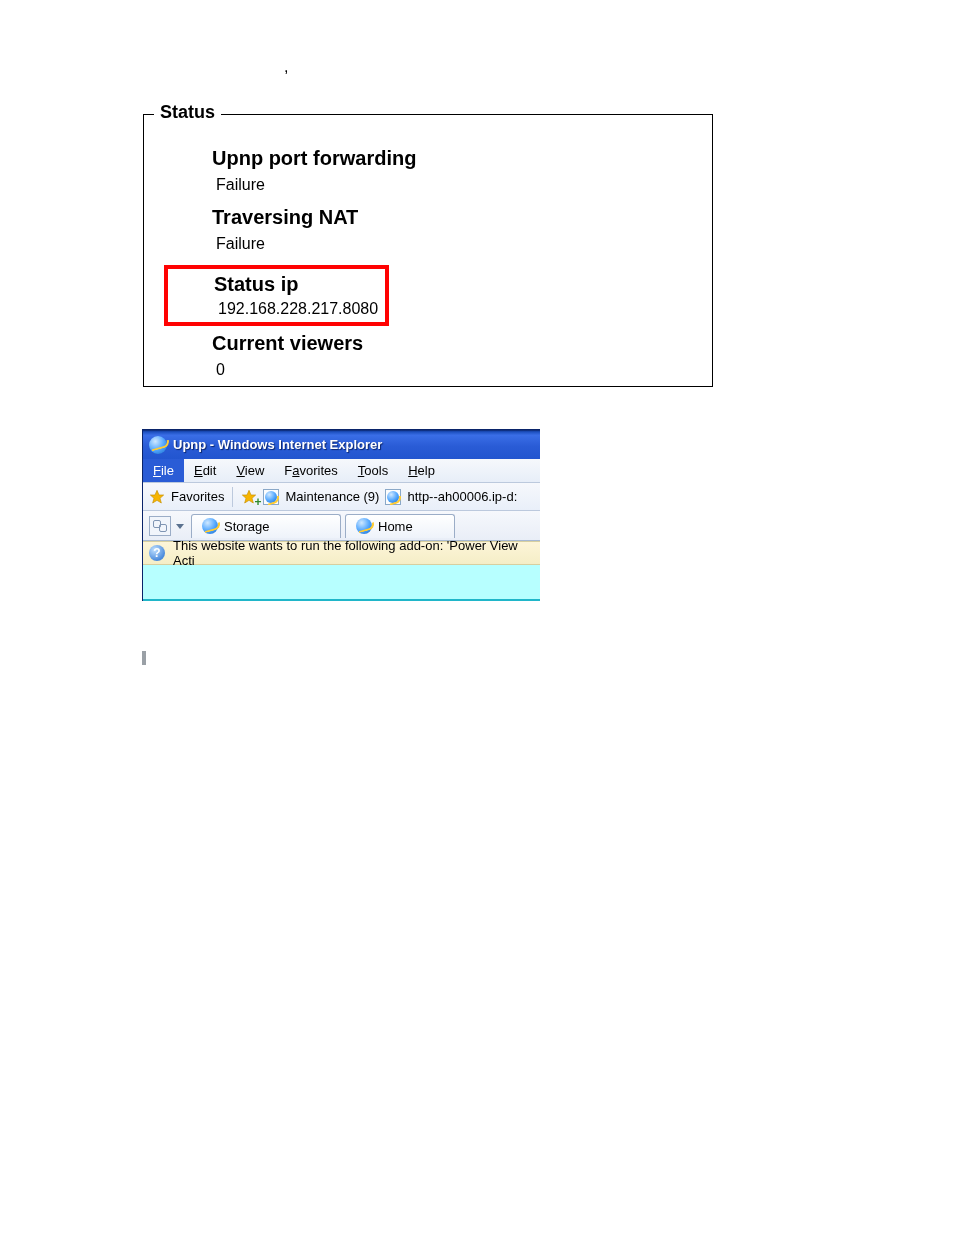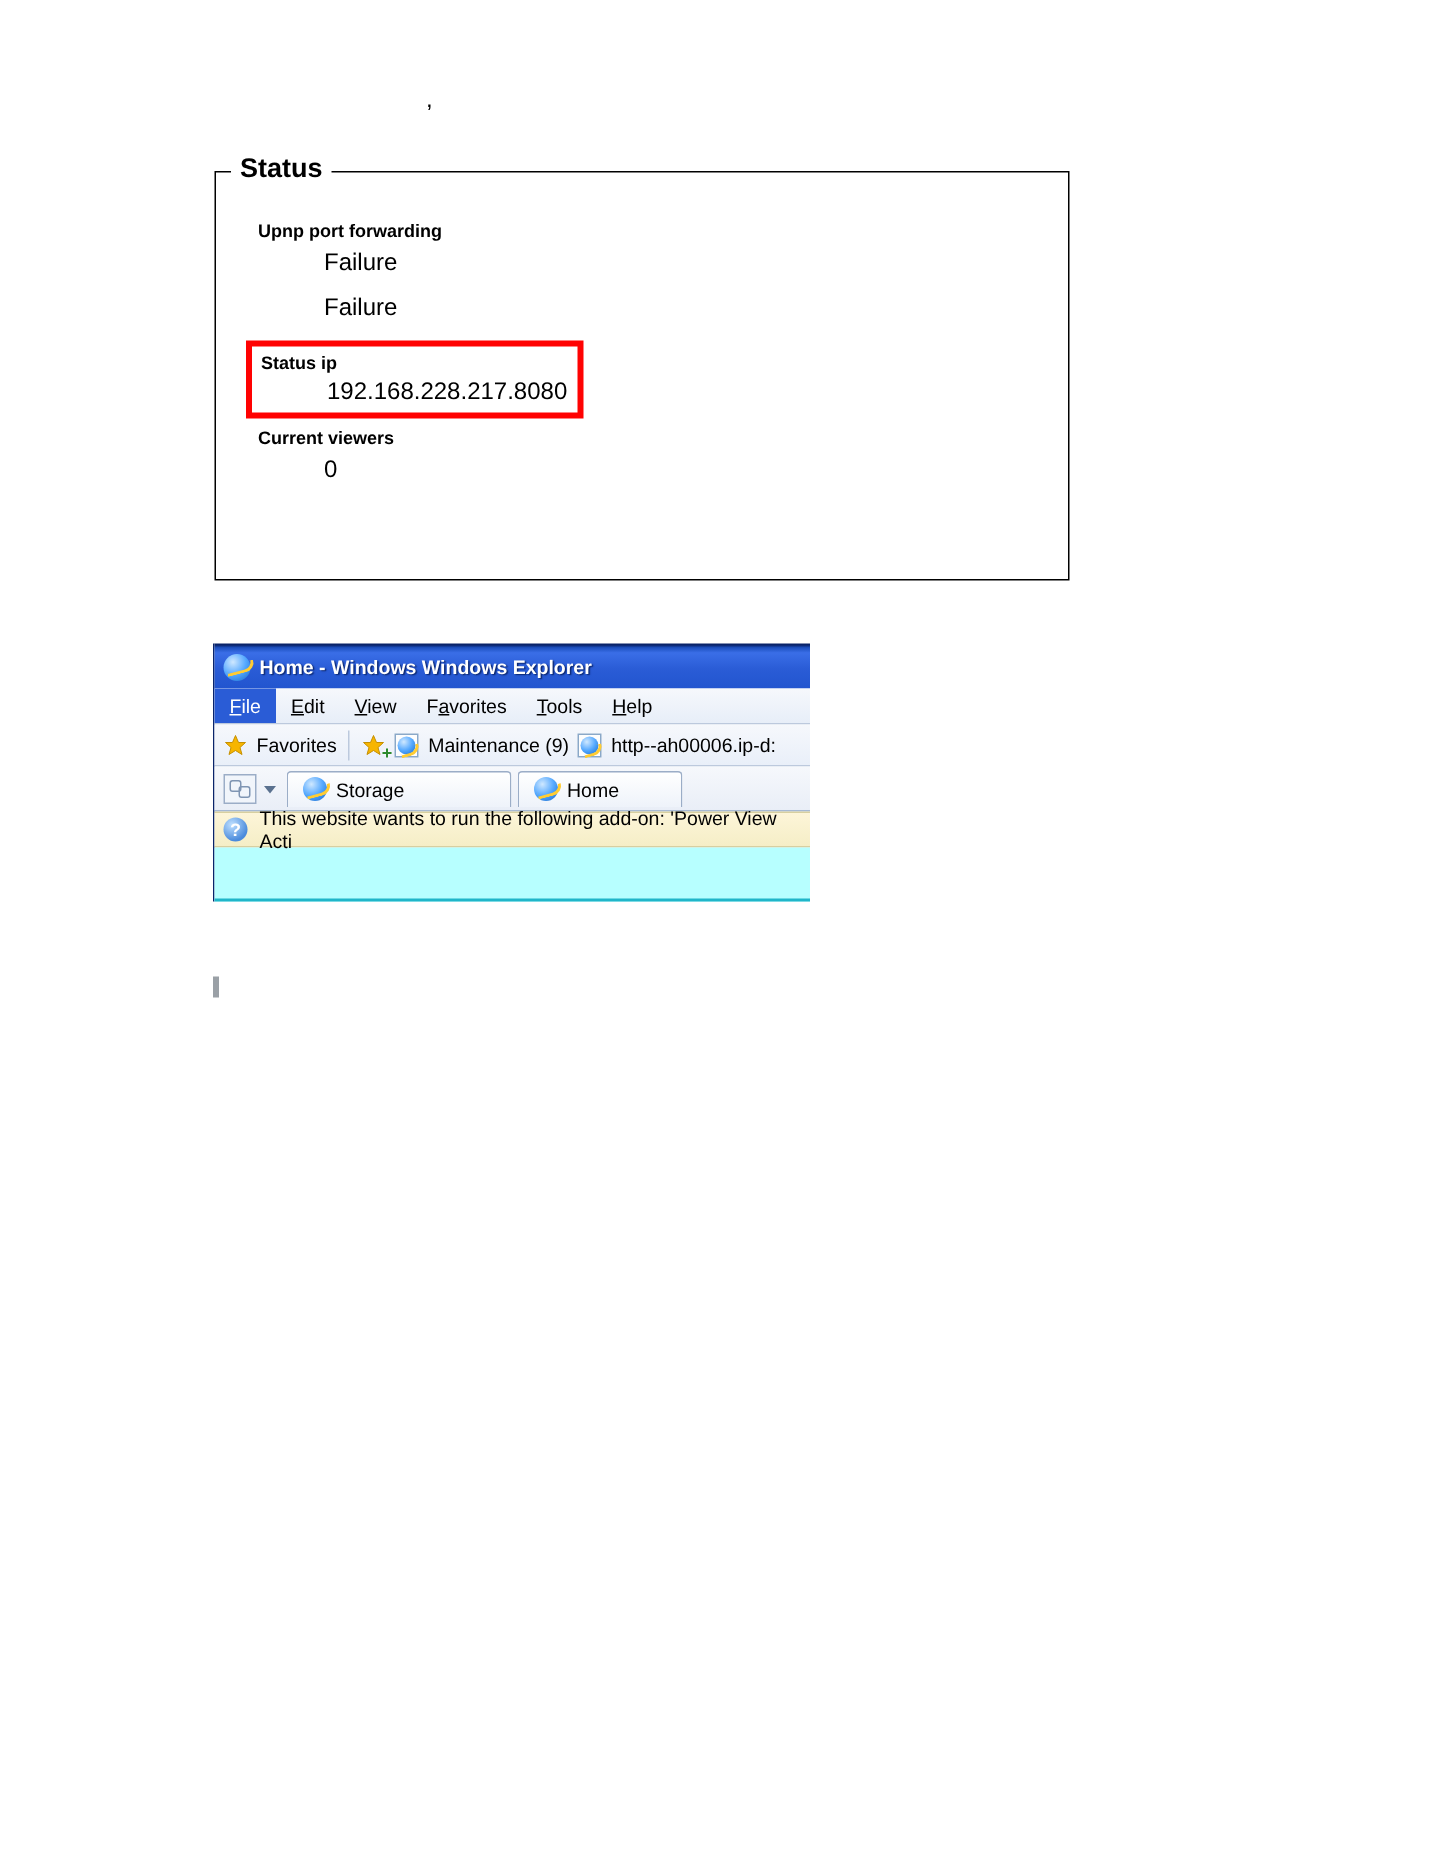--- a/index.html
+++ b/index.html
@@ -26,21 +26,21 @@
   .status-legend {
     position: absolute;
     left: 10px;
     top: -13px;
     background: #fff;
     padding: 0 6px;
     font-weight: bold;
     font-size: 18px;
   }
   .status-body { padding: 26px 20px 10px 28px; }
-  .item-label { font-weight: bold; font-size: 12px; margin-top: 6px; }
+  .item-label { font-weight: bold; font-size: 20px; margin-top: 6px; margin-left: 40px; }
   .item-value { margin: 6px 0 12px 44px; font-size: 16px; }
   .highlight-row {
     border: 4px solid #FF0202;
     padding: 4px 6px 4px 6px;
     margin-left: -8px;
     display: inline-block;
     min-width: 222px;
   }
   .highlight-row .item-label { margin-top: 0; }
   .highlight-row .item-value { margin: 4px 1px 0 44px; }
@@ -289,37 +289,38 @@
 <body>
 
 <div class="comma-dot">,</div>
 
 <div class="status-box">
   <div class="status-legend">Status</div>
   <div class="status-body">
     <div class="item-label">Upnp port forwarding</div>
     <div class="item-value">Failure</div>
 
+    <div class="item-label">Traversing NAT</div>
     <div class="item-value">Failure</div>
 
     <div class="highlight-row">
       <div class="item-label">Status ip</div>
       <div class="item-value">192.168.228.217.8080</div>
     </div>
 
     <div class="item-label">Current viewers</div>
     <div class="item-value">0</div>
   </div>
 </div>
 
 <div class="ie-window">
 
   <div class="titlebar">
     <div class="ie-logo"></div>
-    <span>Home - Windows Windows Explorer</span>
+    <span>Upnp - Windows Internet Explorer</span>
   </div>
 
 
   <div class="menubar">
     <div class="menuitem sel">
         <span><u>F</u>ile</span>
       </div>
     <div class="menuitem">
         <span><u>E</u>dit</span>
       </div>

